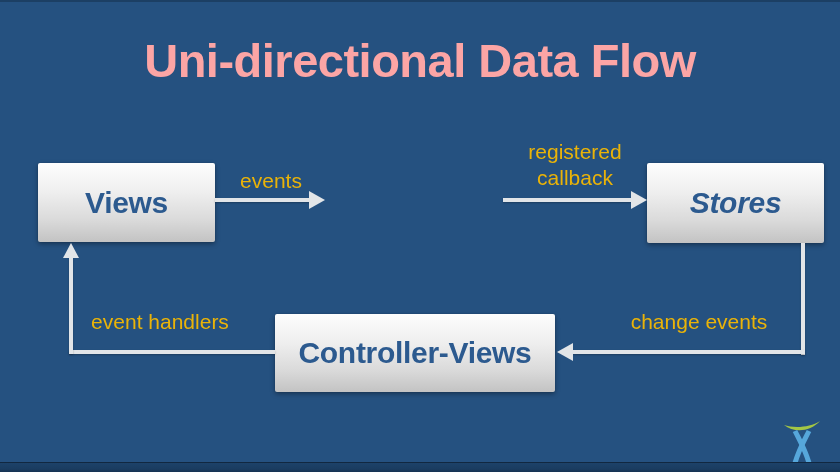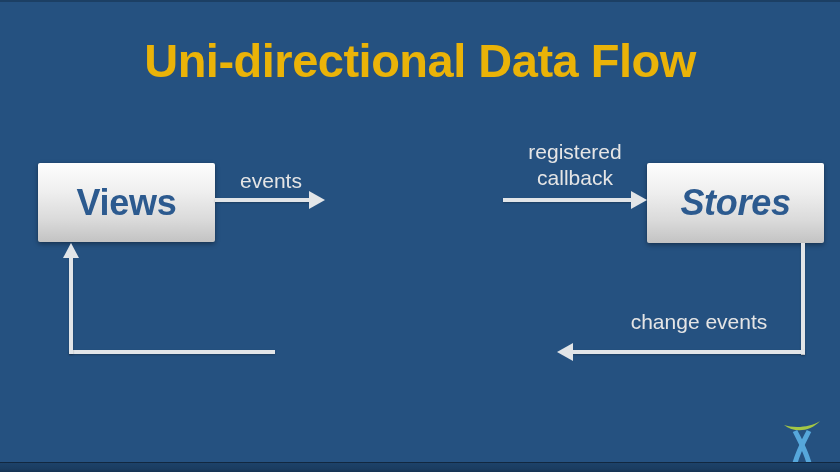--- a/index.html
+++ b/index.html
@@ -17,57 +17,57 @@
   }
   .bottom-strip {
     position: absolute; left: 0; top: 462px; width: 840px; height: 10px;
     background: linear-gradient(180deg, #1d4269 0%, #1a3c60 60%, #142f4d 100%);
     border-top: 1px solid rgba(0,0,0,0.18);
   }
   .title {
     position: absolute; left: 0; top: 36px; width: 840px;
     margin: 0;
     text-align: center;
-    color: #eab308;
+    color: #fca5a5;
     font-size: 47px;
     font-weight: bold;
     letter-spacing: -0.5px;
     line-height: 1.05;
   }
   .node {
     position: absolute;
     background: linear-gradient(180deg, #fdfdfd 0%, #eeeeee 38%, #dadada 72%, #c3c3c3 100%);
     border-radius: 2px;
     box-shadow: 0 2px 5px rgba(0,0,0,0.35), 0 0 1px rgba(0,0,0,0.3);
     display: flex; align-items: center; justify-content: center;
   }
   .node span {
     color: #2c5a8f;
-    font-size: 36px;
+    font-size: 30px;
     font-weight: bold;
     letter-spacing: -0.3px;
   }
   .node-views      { left: 38px;  top: 163px; width: 177px; height: 79px; }
   .node-dispatcher { left: 327px; top: 163px; width: 176px; height: 78px; }
   .node-stores     { left: 647px; top: 163px; width: 177px; height: 80px; font-style: italic; }
   .node-controller { left: 275px; top: 314px; width: 280px; height: 78px; }
 
   .line {
     position: absolute;
     background: #e2e5e8;
     box-shadow: 0 1px 2px rgba(0,0,0,0.25);
   }
   .head { position: absolute; width: 0; height: 0; }
   .head-right { border-top: 9px solid transparent; border-bottom: 9px solid transparent; border-left: 16px solid #e2e5e8; }
   .head-left  { border-top: 9px solid transparent; border-bottom: 9px solid transparent; border-right: 16px solid #e2e5e8; }
   .head-up    { border-left: 8px solid transparent; border-right: 8px solid transparent; border-bottom: 15px solid #e2e5e8; }
 
   .edge-label {
     position: absolute;
-    color: #e5e5e5;
+    color: #eab308;
     font-size: 21px;
     text-align: center;
     line-height: 26px;
   }
   .label-actions   { left: 215px; top: 168px; width: 112px; }
   .label-regcb     { left: 505px; top: 139px; width: 140px; }
   .label-change    { left: 599px; top: 309px; width: 200px; }
   .label-handlers  { left: 60px;  top: 309px; width: 200px; }
 
   
@@ -91,37 +91,41 @@
   <div class="top-edge"></div>
 
   <h1 class="title">Uni-directional Data Flow</h1>
 
   <div class="node node-views">
     <span>Views</span>
   </div>
   <div class="node node-stores">
     <span>Stores</span>
   </div>
+  <div class="node node-controller">
+    <span>Controller-Views</span>
+  </div>
 
   <div class="line line-actions"></div>
   <div class="head head-right head-actions"></div>
   <div class="edge-label label-actions">events</div>
 
   <div class="line line-regcb"></div>
   <div class="head head-right head-regcb"></div>
   <div class="edge-label label-regcb">registered callback</div>
 
   <div class="line vline-change"></div>
   <div class="line hline-change"></div>
   <div class="head head-left head-change"></div>
   <div class="edge-label label-change">change events</div>
 
   <div class="line hline-handlers"></div>
   <div class="line vline-handlers"></div>
   <div class="head head-up head-handlers"></div>
+  <div class="edge-label label-handlers">event handlers</div>
 
   <div class="logo">
     <svg width="40" height="48" viewBox="0 0 40 48" aria-hidden="true">
       <path d="M2 8 C 12 16, 28 15, 38 4 C 28 10.5, 12 11.5, 2 8 Z" fill="#a3c644"></path>
       <path d="M13 14 C 18 24, 23 32, 27 46" stroke="#56a7db" stroke-width="5" fill="none"></path>
       <path d="M27 14 C 22 24, 17 32, 13 46" stroke="#56a7db" stroke-width="5" fill="none"></path>
     </svg>
   </div>
 
   <div class="bottom-strip"></div>

